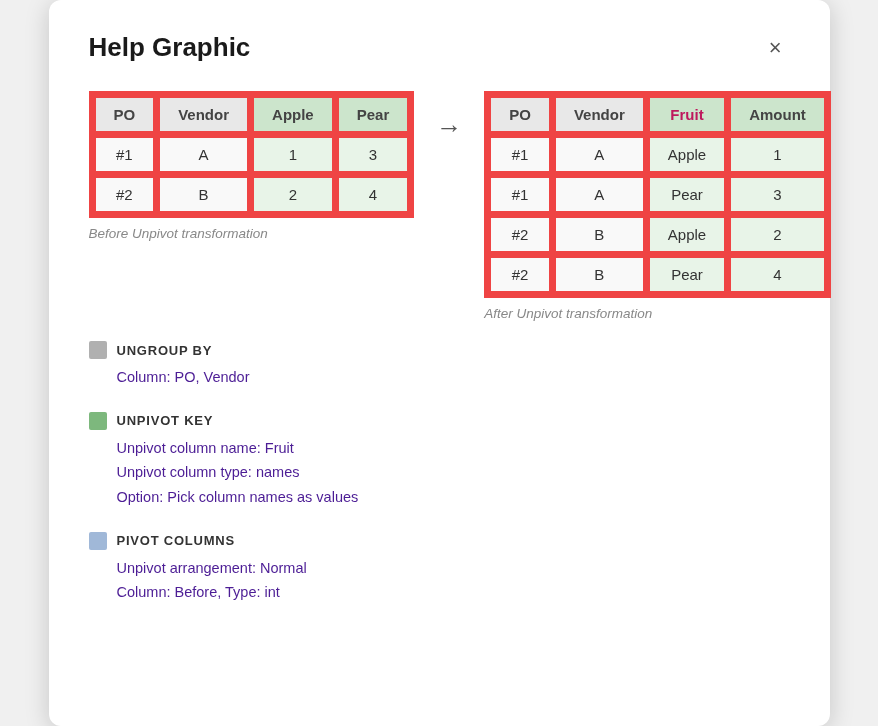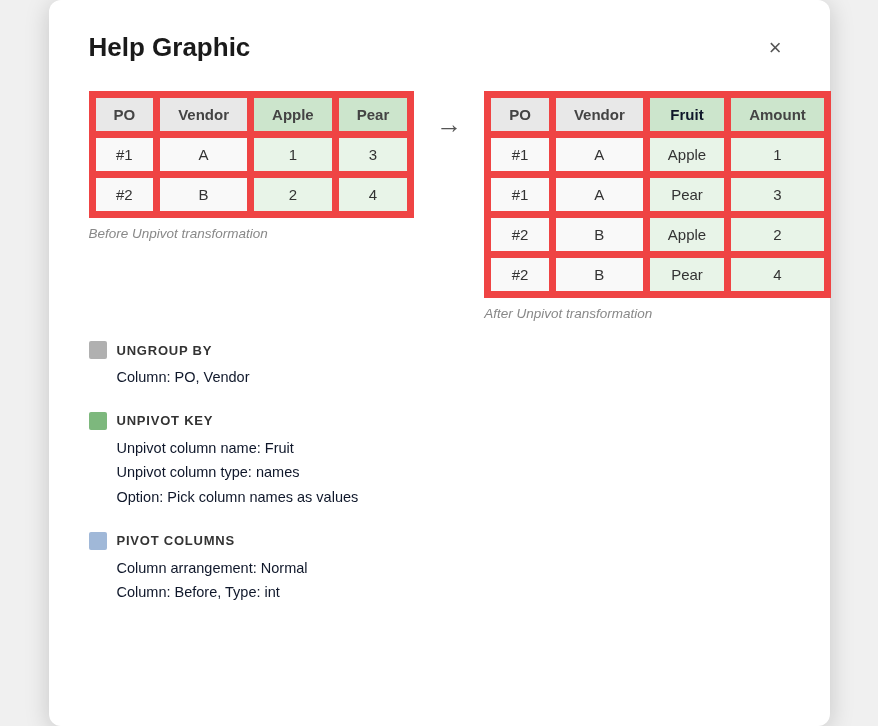--- a/index.html
+++ b/index.html
@@ -93,21 +93,21 @@
     }
     
     .after-table th:nth-child(1),
     .after-table th:nth-child(2) {
       background: #e8e8e8;
       color: #444;
       font-weight: 600;
     }
     .after-table th:nth-child(3) {
       background: #cce5cc;
-      color: #0f172a;
+      color: #be185d;
       font-weight: 600;
     }
     .after-table th:nth-child(4) {
       background: #cce5cc;
       color: #444;
       font-weight: 600;
     }
     .after-table td:nth-child(3) {
       background: #e8f4e8;
       color: #333;
@@ -155,21 +155,21 @@
     }
     .legend-label {
       font-size: 13px;
       font-weight: 700;
       letter-spacing: 0.06em;
       color: #333;
       text-transform: uppercase;
     }
     .legend-detail {
       font-size: 14.5px;
-      color: #0f172a;
+      color: #4c1d95;
       line-height: 1.7;
       padding-left: 28px;
     }
   </style>
 </head>
 <body>
 
 <div class="dialog">
   <div class="dialog-header">
     <span class="dialog-title">Help Graphic</span>
@@ -264,17 +264,17 @@
         </div>
         <div class="legend-detail">Unpivot column name: Fruit</div>
         <div class="legend-detail">Unpivot column type: names</div>
         <div class="legend-detail">Option: Pick column names as values</div>
       </div>
       <div class="legend-item">
         <div class="legend-header">
           <div class="legend-color-box" style="background-color: rgb(160, 184, 216);"></div>
           <span class="legend-label">PIVOT COLUMNS</span>
         </div>
-        <div class="legend-detail">Column arrangement: Normal</div>
+        <div class="legend-detail">Unpivot arrangement: Normal</div>
         <div class="legend-detail">Column: Before, Type: int</div>
       </div>
     </div>
 </div>
 
 </body></html>

